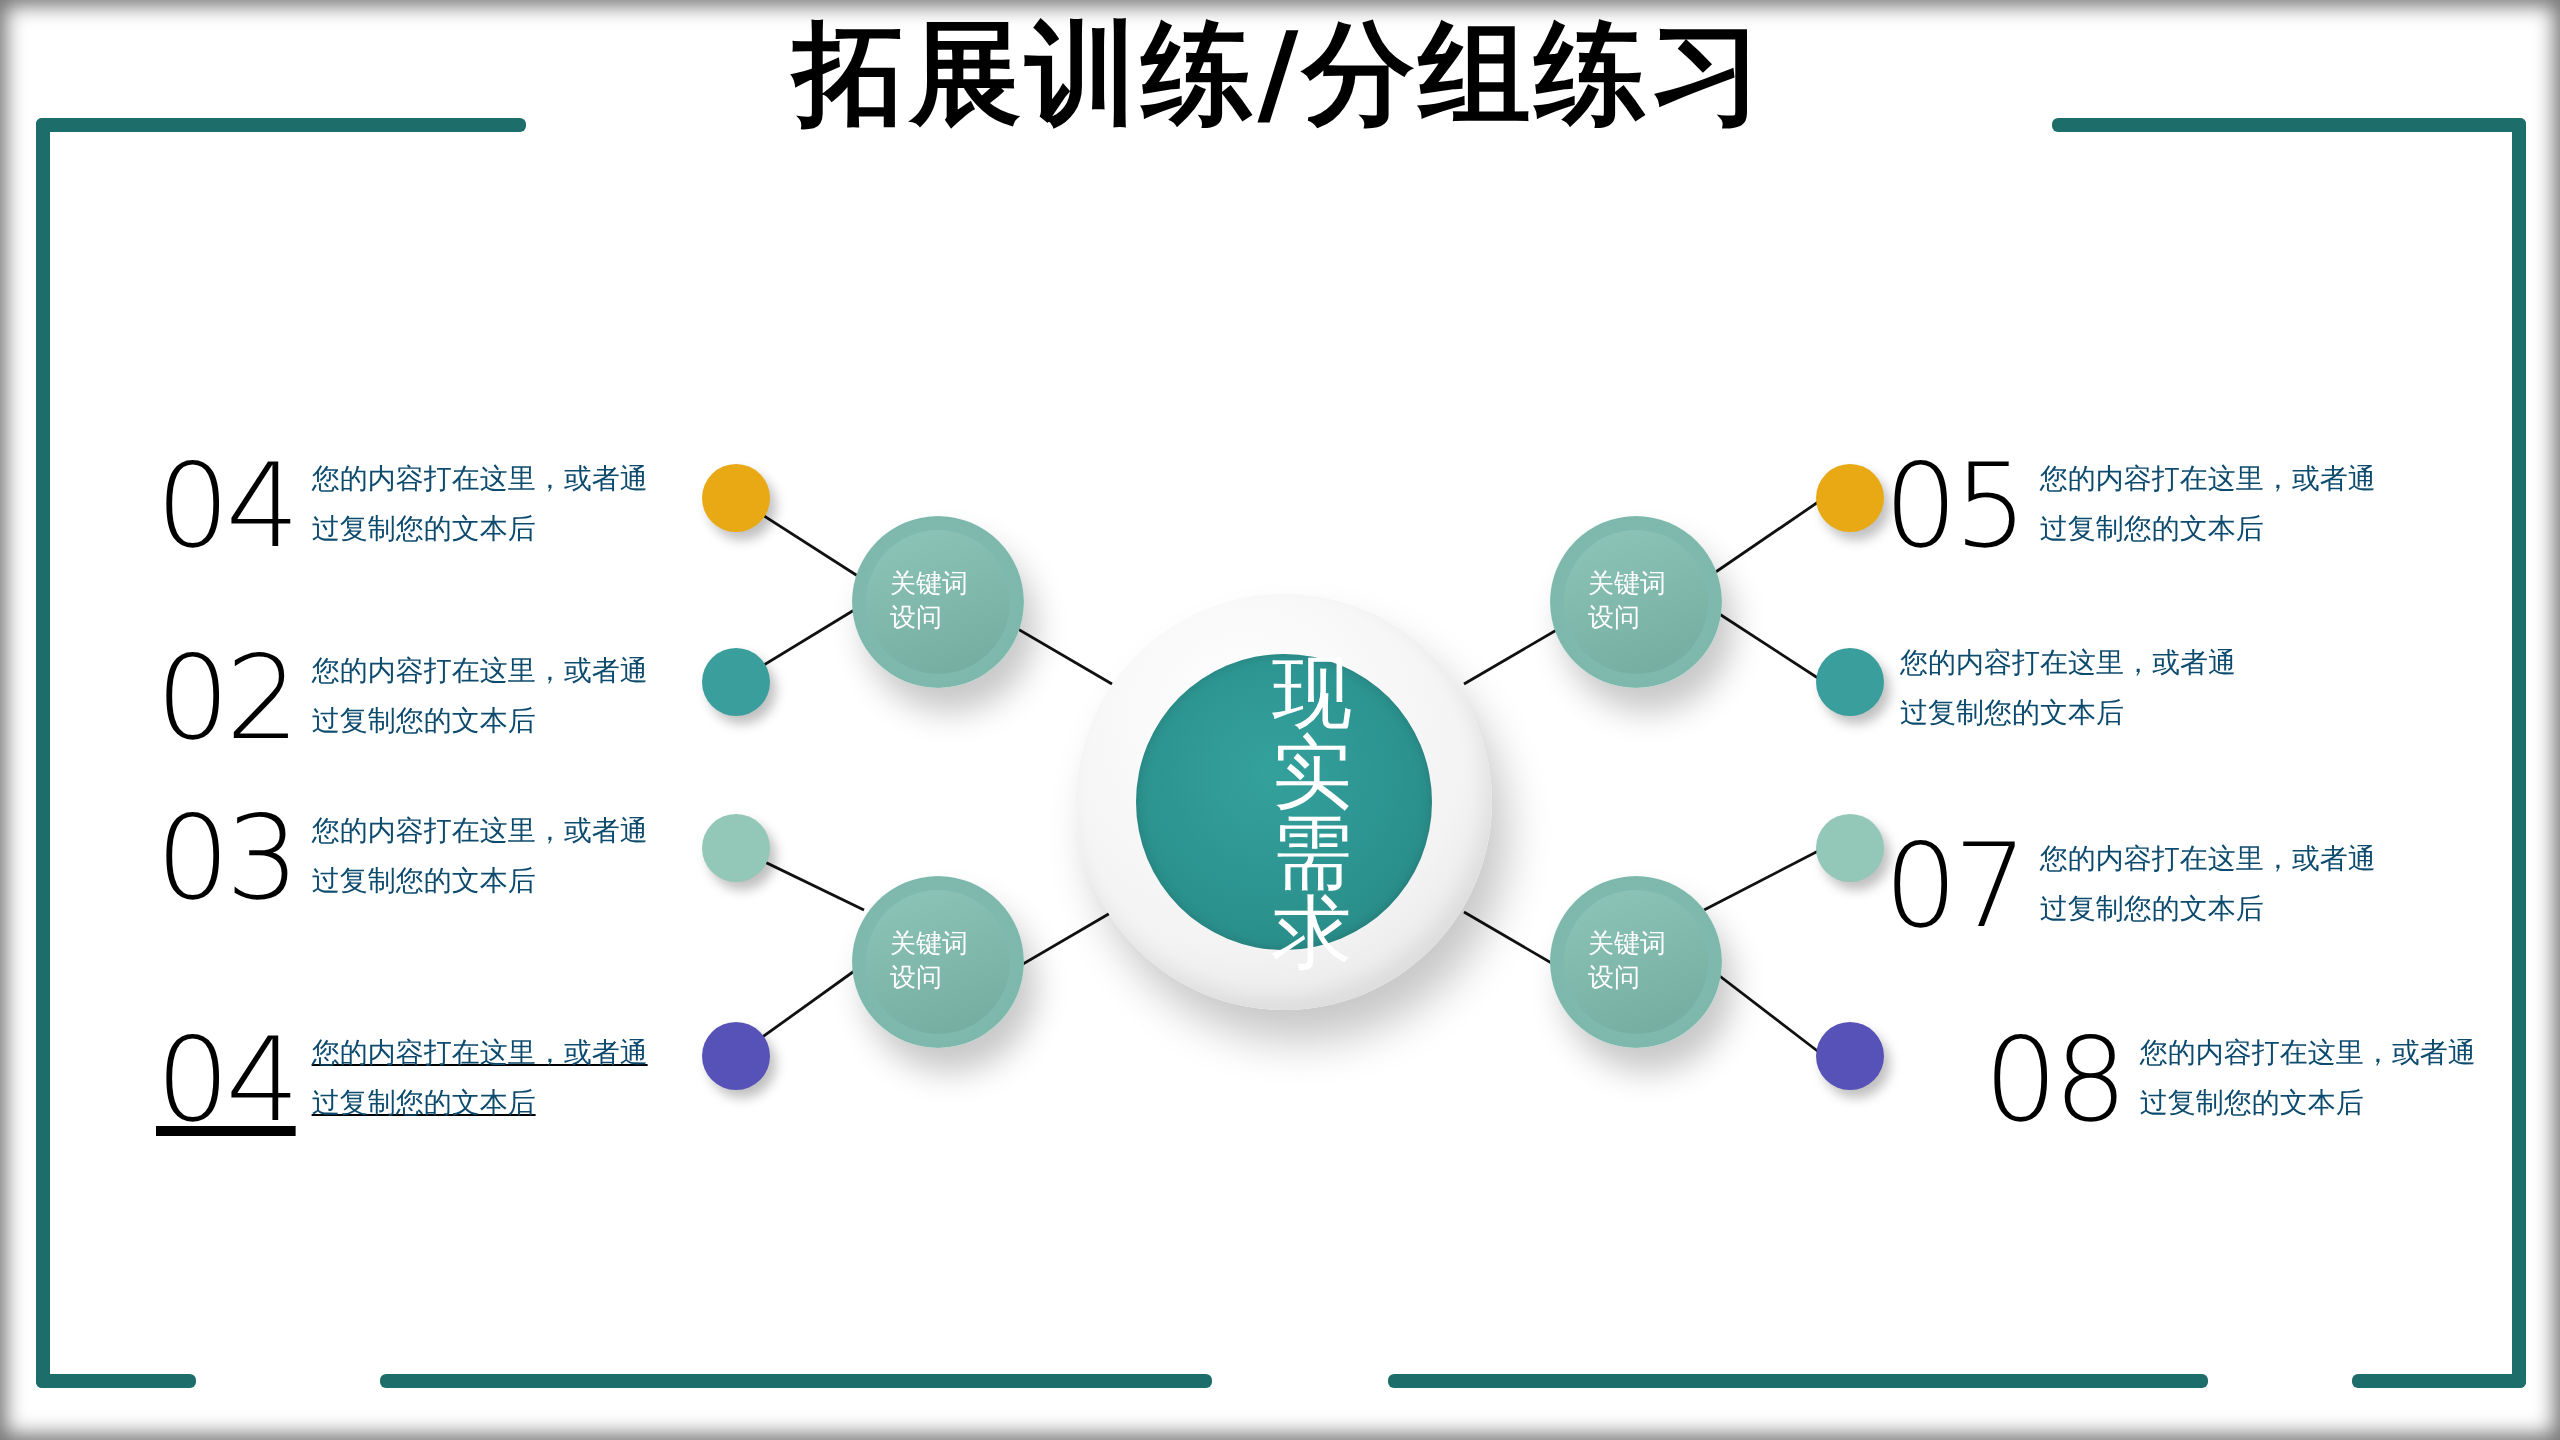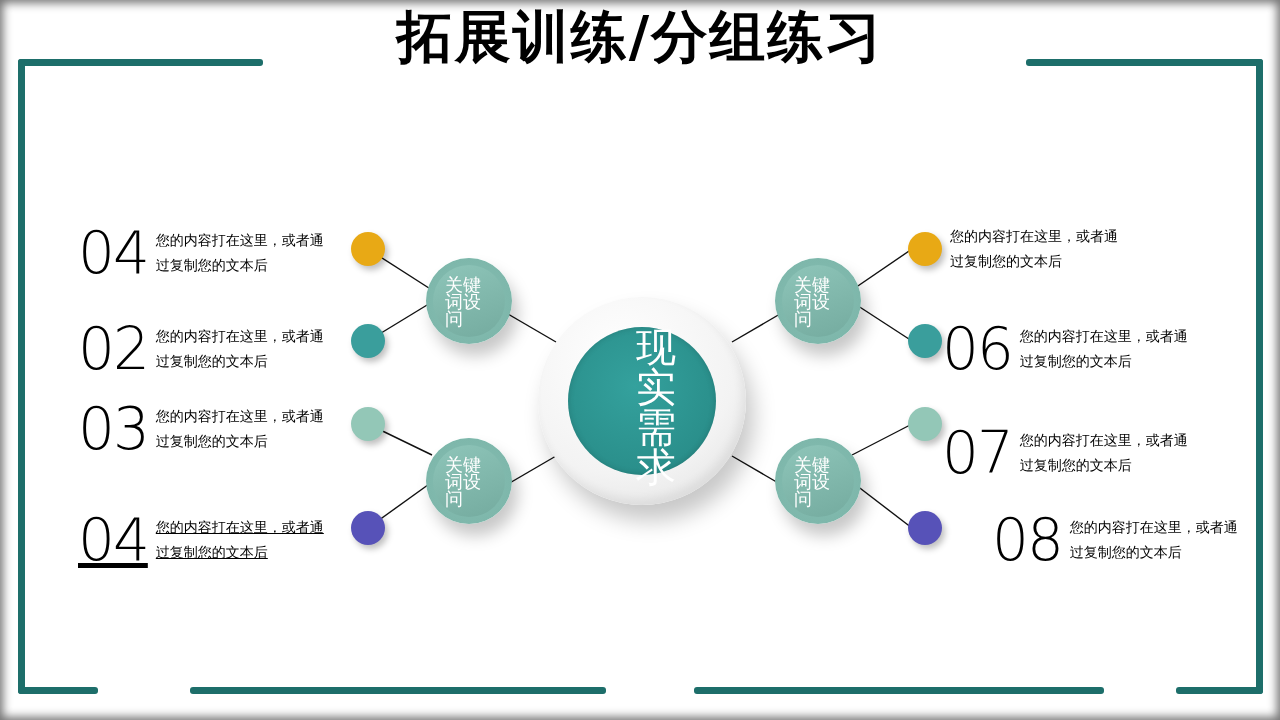--- a/index.html
+++ b/index.html
@@ -30,21 +30,21 @@
     box-shadow: 6px 12px 16px rgba(0,0,0,0.22);
     z-index: 3; display: flex; align-items: center; justify-content: center;
   }
   .hub-inner {
     width: 72px; height: 72px; border-radius: 50%;
     background: linear-gradient(160deg, #8ec5b9 0%, #74ab9f 100%);
     display: flex; align-items: center; justify-content: flex-start;
     box-sizing: border-box; padding-left: 12px;
   }
   .hub-label {
-    color: #ffffff; font-size: 18px; line-height: 17px; width: 48px;
+    color: #ffffff; font-size: 13px; line-height: 17px; width: 48px;
   }
   .center-outer {
     position: absolute; left: 538px; top: 297px; width: 208px; height: 208px;
     border-radius: 50%;
     background: radial-gradient(circle at 40% 30%, #ffffff 0%, #f3f3f3 60%, #dedede 100%);
     box-shadow: 8px 16px 22px rgba(0,0,0,0.22), inset -4px -6px 10px rgba(0,0,0,0.06);
     z-index: 3; display: flex; align-items: center; justify-content: center;
   }
   .center-inner {
     width: 148px; height: 148px; border-radius: 50%;
@@ -56,21 +56,21 @@
     color: #ffffff; font-size: 40px; line-height: 40px; width: 70px; text-align: right;
     letter-spacing: 1px;
     margin-top: 12px;
   }
   .item { position: absolute; display: flex; align-items: center; z-index: 4; }
   .num {
     font-family: "DejaVu Sans", "Liberation Sans", sans-serif; font-weight: 300;
     font-size: 58px; color: #000; line-height: 58px; letter-spacing: -2px;
   }
   .desc {
-    font-size: 14px; line-height: 25px; color: #000000; margin-left: 8px; width: 180px;
+    font-size: 14px; line-height: 25px; color: #0c4a6e; margin-left: 8px; width: 180px;
   }
 </style>
 </head>
 <body>
 
 <div class="frame-seg" style="left:18px;top:59px;width:245px;height:7px;"></div>
 <div class="frame-seg" style="left:1026px;top:59px;width:237px;height:7px;"></div>
 <div class="frame-seg" style="left:18px;top:59px;width:7px;height:635px;"></div>
 <div class="frame-seg" style="left:1256px;top:59px;width:7px;height:635px;"></div>
 <div class="frame-seg" style="left:18px;top:687px;width:80px;height:7px;"></div>
@@ -144,27 +144,27 @@
 <div class="item" style="left:78px;top:400px;">
   <span class="num">03</span>
   <span class="desc">您的内容打在这里，或者通过复制您的文本后</span>
 </div>
 <div class="item" style="left:78px;top:511px;text-decoration:underline;">
   <span class="num">04</span>
   <span class="desc">您的内容打在这里，或者通过复制您的文本后</span>
 </div>
 
 <div class="item" style="left:942px;top:224px;">
+  <span class="num">05</span>
   <span class="desc">您的内容打在这里，或者通过复制您的文本后</span>
 </div>
 <div class="item" style="left:942px;top:320px;">
-  <span class="num">06</span>
   <span class="desc">您的内容打在这里，或者通过复制您的文本后</span>
 </div>
-<div class="item" style="left:942px;top:424px;">
+<div class="item" style="left:942px;top:414px;">
   <span class="num">07</span>
   <span class="desc">您的内容打在这里，或者通过复制您的文本后</span>
 </div>
 <div class="item" style="left:992px;top:511px;">
   <span class="num">08</span>
   <span class="desc">您的内容打在这里，或者通过复制您的文本后</span>
 </div>
 
 <div class="edge-shadow"></div>
 

